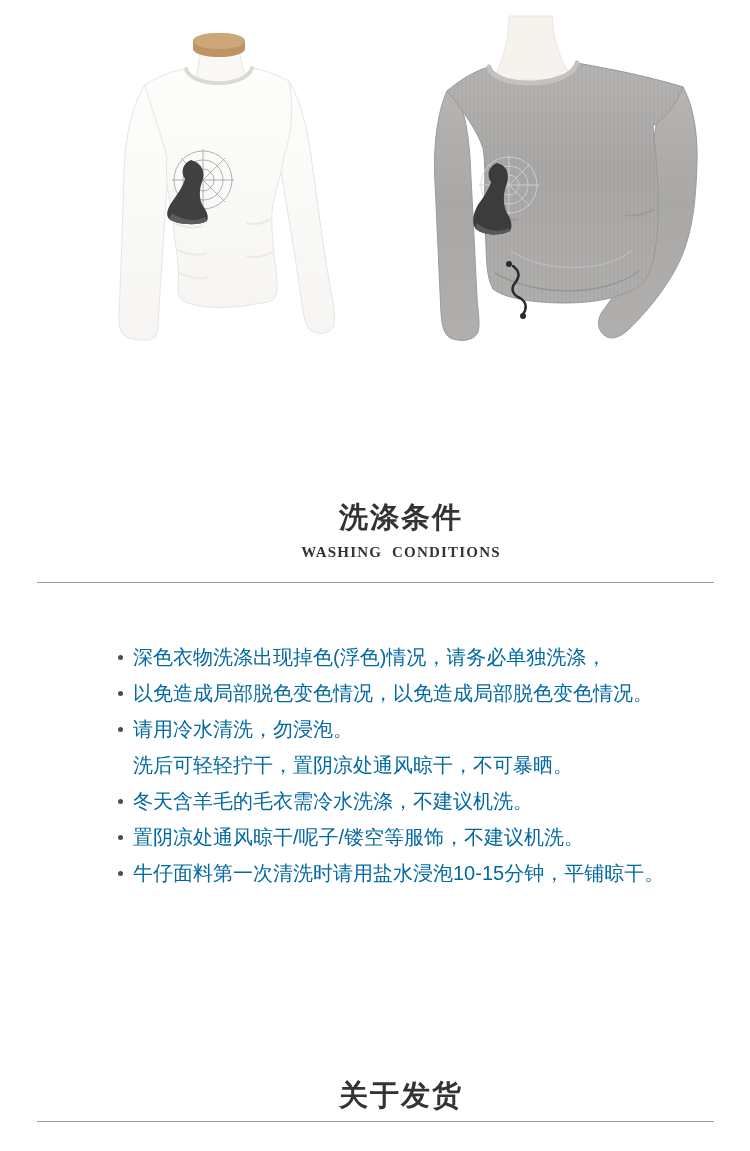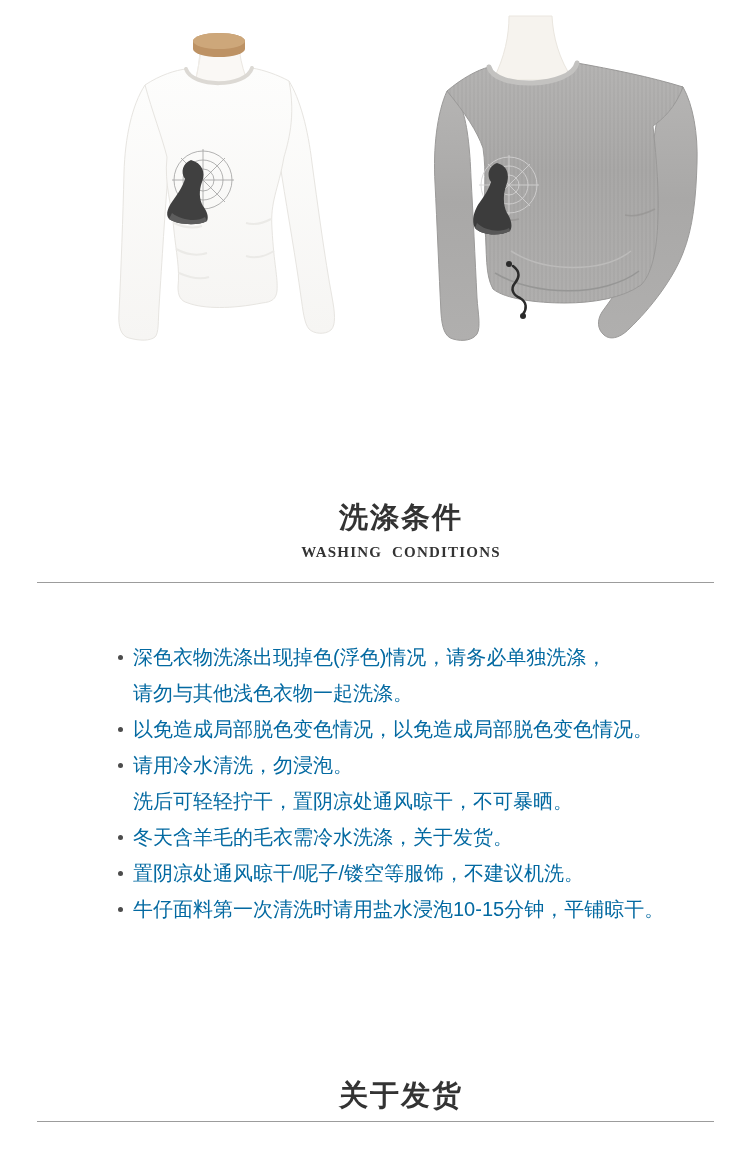--- a/index.html
+++ b/index.html
@@ -122,31 +122,30 @@
 
 <div id="washing-header" class="sec-header">
   <h2 class="sec-title">洗涤条件</h2>
   <div class="sec-subtitle">WASHING  CONDITIONS</div>
 </div>
 <hr id="divider-washing" class="divider">
 
 <ul class="bullets">
   <li>
     <div class="ln">深色衣物洗涤出现掉色(浮色)情况，请务必单独洗涤，</div>
-    <div class="ln">请勿与其他浅色衣物一起洗涤。</div>
   </li>
   <li>
     <div class="ln">以免造成局部脱色变色情况，以免造成局部脱色变色情况。</div>
   </li>
   <li>
     <div class="ln">请用冷水清洗，勿浸泡。</div>
     <div class="ln">洗后可轻轻拧干，置阴凉处通风晾干，不可暴晒。</div>
   </li>
   <li>
-    <div class="ln">冬天含羊毛的毛衣需冷水洗涤，关于发货。</div>
+    <div class="ln">冬天含羊毛的毛衣需冷水洗涤，不建议机洗。</div>
   </li>
   <li>
     <div class="ln">置阴凉处通风晾干/呢子/镂空等服饰，不建议机洗。</div>
   </li>
   <li>
     <div class="ln">牛仔面料第一次清洗时请用盐水浸泡10-15分钟，平铺晾干。</div>
   </li>
 </ul>
 
 <div id="delivery-header" class="sec-header">

